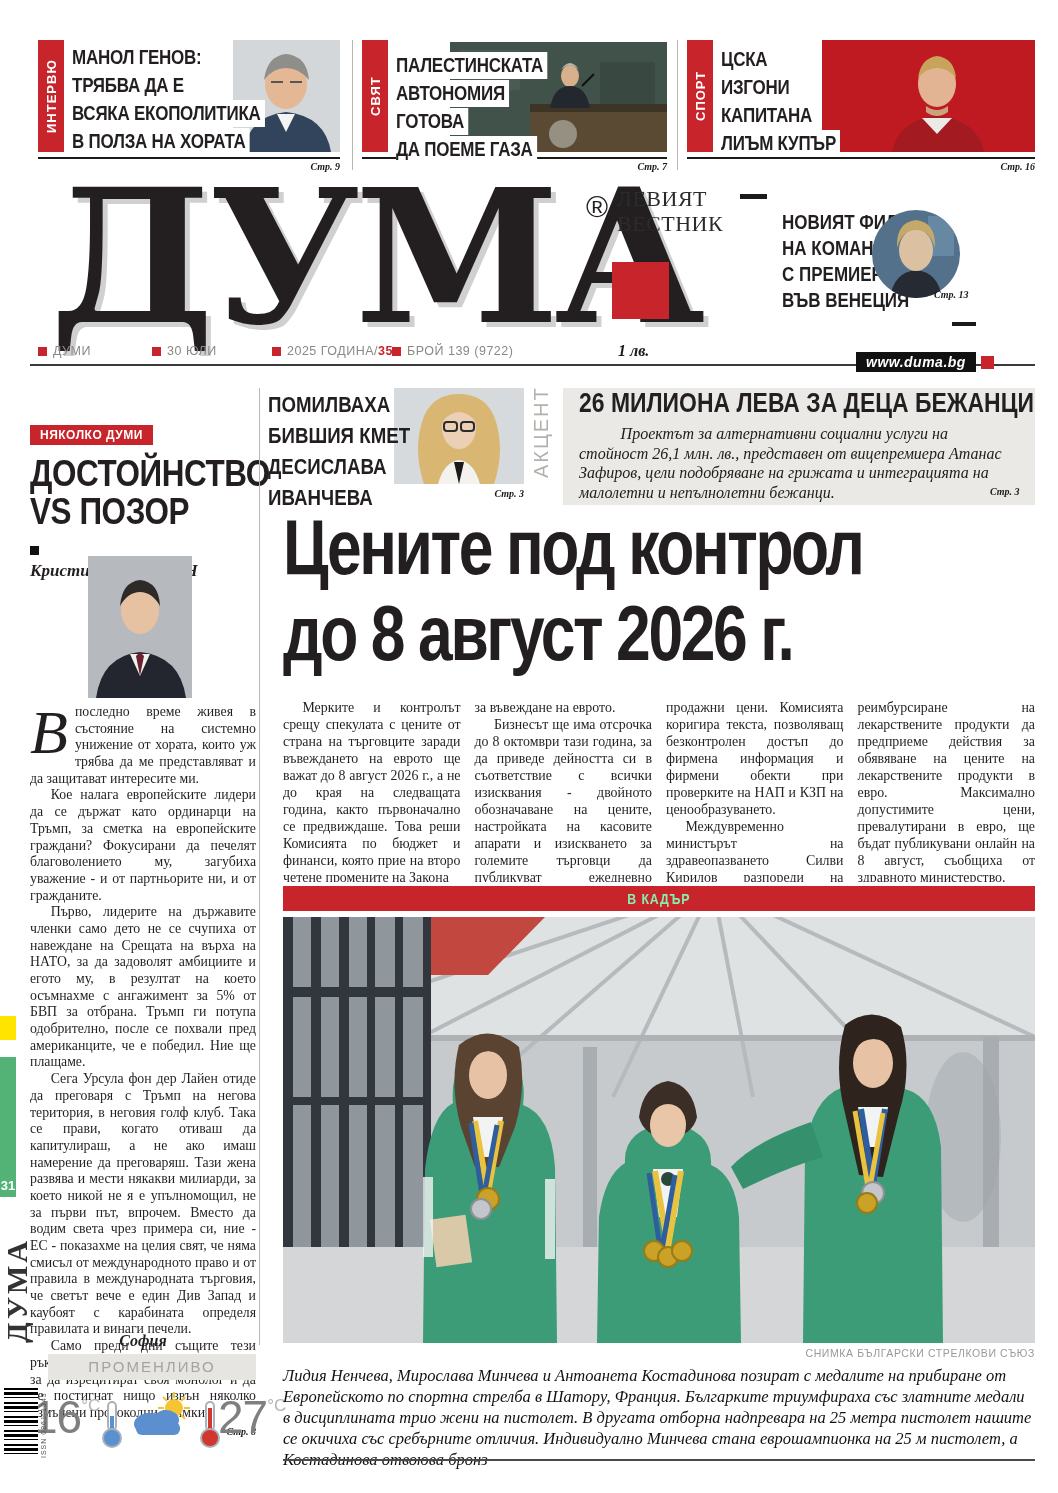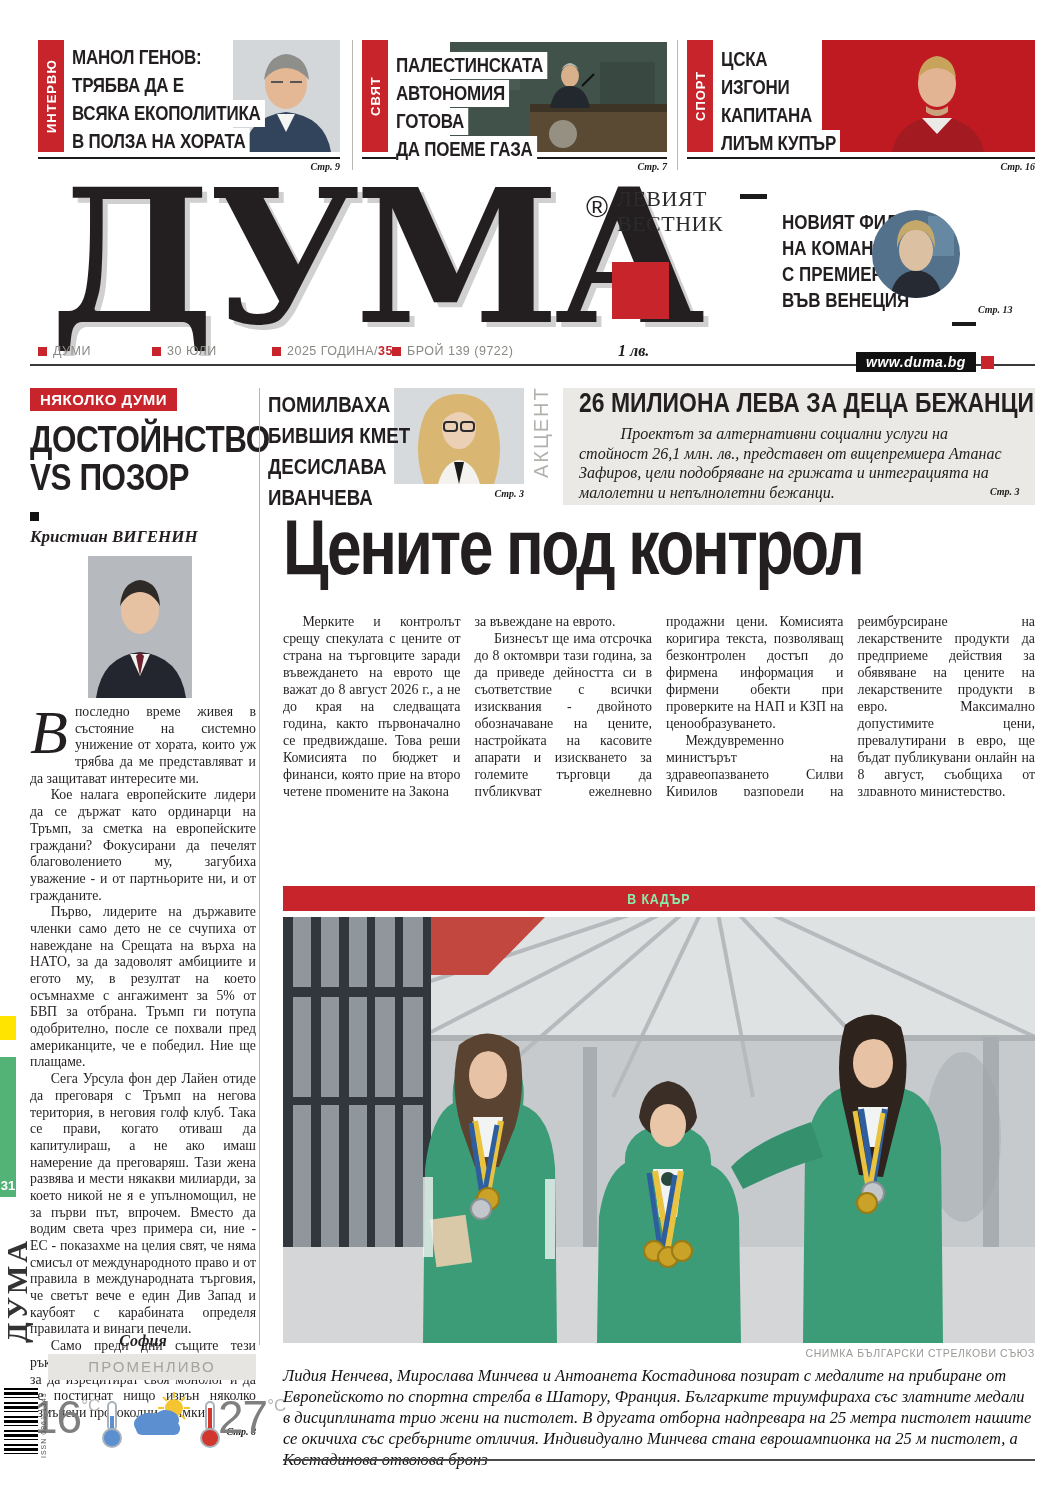--- a/index.html
+++ b/index.html
@@ -25,22 +25,22 @@
   .promo-ln{line-height:25px;}
   .promo-ln .cx{font-weight:700;font-size:20px;}
   .dash{background:#1a1a1a;}
   .dl-item{font-size:12.5px;color:#8b8984;letter-spacing:.5px;white-space:nowrap;}
   .dl-sq{display:inline-block;width:9px;height:9px;background:#c8242b;margin-right:6px;vertical-align:-1px;}
   .dl-accent{color:#c8242b;font-weight:700;}
   .price{font-family:"Liberation Serif",serif;font-style:italic;font-weight:700;font-size:16px;color:#1a1a1a;}
   .webbox{background:#111;color:#fff;font-weight:700;font-size:14px;font-style:italic;
           padding:2px 10px;letter-spacing:.5px;}
   
-  .badge{display:inline-block;background:#c8242b;color:#fff;font-weight:700;font-size:15px;
-         padding:3px 10px;letter-spacing:.5px;}
+  .badge{display:inline-block;background:#c8242b;color:#fff;font-weight:700;font-size:12px;
+         padding:3px 10px;letter-spacing:.5px;margin-top:37px;}
   .op-title{font-weight:700;font-size:37px;line-height:1.02;letter-spacing:-.5px;}
   .op-author{font-family:"Liberation Serif",serif;font-style:italic;font-weight:700;font-size:17px;}
   .op-text p{margin:0;font-family:"Liberation Serif",serif;font-size:13.8px;line-height:1.21;
              text-align:justify;text-indent:1.5em;}
   .op-text p.first{text-indent:0;}
   .dropcap{float:left;font-family:"Liberation Serif",serif;font-style:italic;font-size:62px;
            line-height:.82;margin:3px 7px 0 0;}
   
   .ak-label{color:#b3b1ac;font-size:20px;letter-spacing:2px;writing-mode:vertical-rl;
             transform:rotate(180deg);}
@@ -174,21 +174,21 @@
   </div>
   <div class="abs" style="left:872px;top:210px;width:88px;height:88px;border-radius:50%;overflow:hidden;">
     <svg width="88" height="88">
       <rect width="88" height="88" fill="#53718a"></rect>
       <rect x="56" y="6" width="26" height="40" fill="#6f93ae" opacity=".7"></rect>
       <path d="M18,88 Q22,62 44,60 Q66,62 70,88 Z" fill="#252a33"></path>
       <ellipse cx="44" cy="40" rx="17" ry="21" fill="#dcc0a2"></ellipse>
       <path d="M25,38 Q24,12 44,10 Q64,12 63,38 Q58,20 44,20 Q30,20 25,38 Z" fill="#c4a96a"></path>
     </svg>
   </div>
-  <div class="abs pgref" style="left:934px;top:304px;margin-left:44px;">Стр. 13</div>
+  <div class="abs pgref" style="left:934px;top:289px;">Стр. 13</div>
   <div class="abs dash" style="left:952px;top:322px;width:24px;height:4px;"></div>
 
   <div class="abs dl-item" style="left:38px;top:344px;"><span class="dl-sq"></span><span>ДУМИ</span></div>
   <div class="abs dl-item" style="left:152px;top:344px;"><span class="dl-sq"></span><span>30 ЮЛИ</span></div>
   <div class="abs dl-item" style="left:272px;top:344px;"><span class="dl-sq"></span><span>2025 ГОДИНА/</span><span class="dl-accent">35</span></div>
   <div class="abs dl-item" style="left:392px;top:344px;"><span class="dl-sq"></span><span>БРОЙ 139 (9722)</span></div>
   <div class="abs price" style="left:618px;top:342px;">1 лв.</div>
   <div class="hline" style="left:30px;top:364px;width:1005px;height:2px;"></div>
   <div class="abs" style="left:856px;top:352px;display:flex;align-items:center;gap:5px;">
     <span class="webbox">www.duma.bg</span>
@@ -288,20 +288,21 @@
 
   <div class="abs ak-label" style="left:530px;top:390px;height:88px;">АКЦЕНТ</div>
   <div class="abs ak-box" style="left:563px;top:388px;width:472px;height:117px;padding:0 16px;box-sizing:border-box;">
     <div class="ak-title"><span class="cx">26 МИЛИОНА ЛЕВА ЗА ДЕЦА БЕЖАНЦИ</span></div>
     <p class="ak-text">Проектът за алтернативни социални услуги на стойност 26,1 млн. лв., представен от вицепремиера Атанас Зафиров, цели подобряване на грижата и интеграцията на малолетни и непълнолетни бежанци.</p>
   </div>
   <div class="abs pgref" style="left:990px;top:486px;">Стр. 3</div>
 
   <div class="abs" style="left:283px;top:516px;width:752px;">
     <div class="main-hl"><span class="cx">Цените под контрол</span></div>
+    <div class="main-hl" style="margin-top:2px;"><span class="cx">до 8 август 2026 г.</span></div>
     <div class="cols" style="margin-top:14px;">
       <div class="col">
         <p>Мерките и контролът срещу спекулата с цените от страна на търговците заради въвеждането на еврото ще важат до 8 август 2026 г., а не до края на следващата година, както първоначално се предвиждаше. Това реши Комисията по бюджет и финанси, която прие на второ четене промените на Закона</p>
       </div>
       <div class="col">
         <p class="cont">за въвеждане на еврото.</p>
         <p>Бизнесът ще има отсрочка до 8 октомври тази година, за да приведе дейността си в съответствие с всички изисквания - двойното обозначаване на цените, настройката на касовите апарати и изискването за големите търговци да публикуват ежедневно списък с крайните</p>
       </div>
       <div class="col">
         <p class="cont">продажни цени. Комисията коригира текста, позволяващ безконтролен достъп до фирмена информация и фирмени обекти при проверките на НАП и КЗП на ценообразуването.</p>

